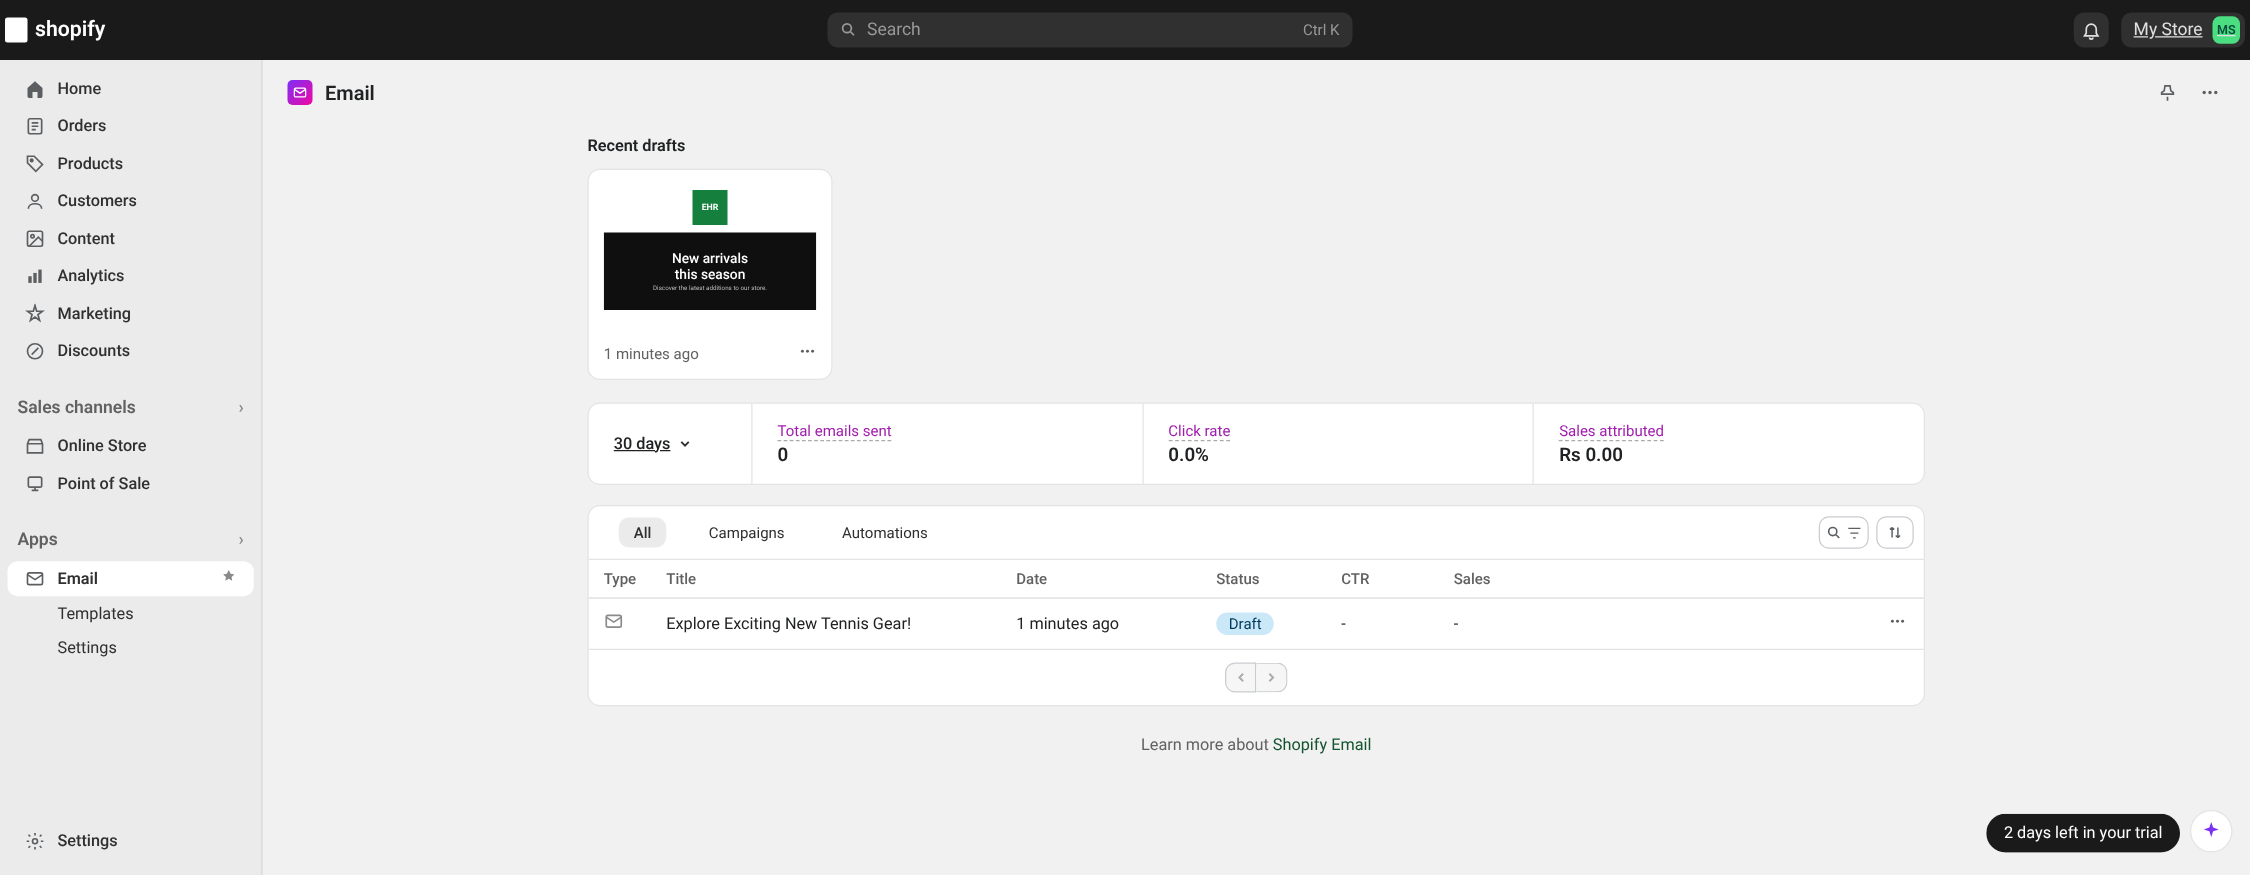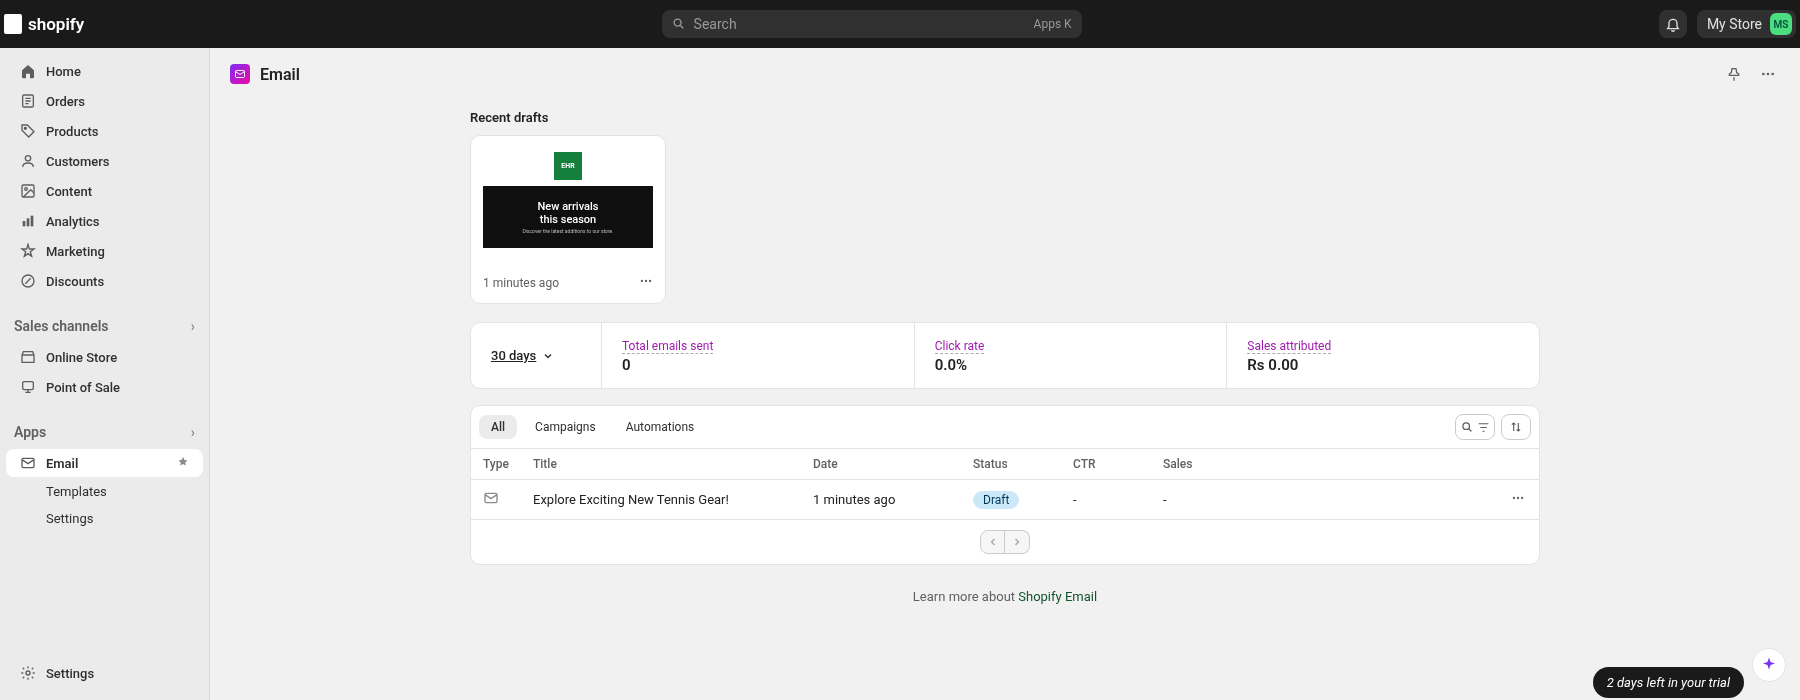--- a/index.html
+++ b/index.html
@@ -10,21 +10,21 @@
 .topbar-left { display: flex; align-items: center; gap: 8px; }
 .logo { display: flex; align-items: center; gap: 6px; color: #fff; font-weight: 600; font-size: 17px; }
 .logo-bag { width: 18px; height: 20px; background: #fff; border-radius: 2px; position: relative; }
 .search-wrap { flex: 1; display: flex; justify-content: center; }
 .search { width: 420px; height: 28px; background: #303030; border-radius: 8px; display: flex; align-items: center; padding: 0 10px; color: #999; gap: 8px; justify-content: space-between; }
 .search-left { display: flex; align-items: center; gap: 8px; }
 .search-icon { width: 14px; height: 14px; }
 .shortcut { font-size: 12px; color: #999; }
 .topbar-right { display: flex; align-items: center; gap: 10px; }
 .bell-btn { width: 28px; height: 28px; background: #303030; border-radius: 8px; display: flex; align-items: center; justify-content: center; }
-.store-chip { height: 28px; background: #303030; border-radius: 8px; display: flex; align-items: center; padding: 0 4px 0 10px; gap: 8px; color: #e0e0e0; }
+.store-chip { height: 28px; background: #303030; border-radius: 8px; display: flex; align-items: center; padding: 0 4px 0 10px; gap: 8px; color: #e0e0e0; text-decoration: underline; }
 .avatar { width: 22px; height: 22px; background: #4ade80; border-radius: 6px; display: flex; align-items: center; justify-content: center; color: #064e3b; font-size: 10px; font-weight: 600; }
 
 
 .sidebar { position: fixed; top: 48px; left: 0; bottom: 0; width: 210px; background: #ebebeb; border-right: 1px solid #dadada; display: flex; flex-direction: column; padding-top: 8px; }
 .nav-item { display: flex; align-items: flex-end; gap: 10px; padding: 6px 14px; color: #303030; font-size: 13px; font-weight: 500; border-radius: 8px; margin: 1px 6px; cursor: pointer; }
 .nav-item.active { background: #fff; font-weight: 600; }
 .nav-icon { width: 16px; height: 16px; display: flex; align-items: center; justify-content: center; color: #5c5f62; }
 .nav-section { display: flex; align-items: center; justify-content: space-between; padding: 8px 14px; color: #616161; font-size: 14px; font-weight: 600; margin-top: 14px; }
 .nav-section .chev { color: #8a8a8a; }
 .nav-sub { padding-left: 40px; font-size: 13px; color: #303030; padding-top: 6px; padding-bottom: 6px; margin: 0 6px; border-radius: 8px; cursor: pointer; }
@@ -55,40 +55,40 @@
 .stat-cell { flex: 1; padding: 14px 20px; border-left: 1px solid #e1e3e5; }
 .stat-cell:first-child { border-left: none; display: flex; align-items: center; max-width: 130px; text-decoration: underline;}
 .range-btn { display: flex; align-items: center; gap: 6px; font-size: 13px; font-weight: 500; cursor: pointer; }
 .stat-label { font-size: 12px; color: #a21caf; }
 .stat-label.dotted { border-bottom: 1px dashed #aaa; display: inline-block; }
 .stat-value { font-size: 15px; font-weight: 600; margin-top: 2px; }
 
 .table-card { background: #fff; border: 1px solid #e1e3e5; border-radius: 10px; margin-top: 16px; }
 .table-toolbar { display: flex; align-items: center; justify-content: space-between; padding: 8px; }
 .tabs { display: flex; gap: 6px; }
-.tab { padding: 5px 12px; border-radius: 8px; font-size: 12px; cursor: pointer; color: #303030; }
+.tab { padding: 5px 12px; border-radius: 8px; font-size: 12px; cursor: pointer; color: #303030; margin-left: 16px; }
 .tab.active { background: #00000014; font-weight: 500; }
 .toolbar-right { display: flex; gap: 6px; }
 .tool-btn { width: 40px; height: 26px; border: 1px solid #c9cccf; border-radius: 8px; display: flex; align-items: center; justify-content: center; cursor: pointer; background: #fff; gap:3px;}
 .table { width: 100%; border-collapse: collapse; }
 .table th { text-align: left; font-size: 12px; font-weight: 500; color: #616161; padding: 8px 12px; border-top: 1px solid #e1e3e5; border-bottom: 1px solid #e1e3e5; }
 .table td { font-size: 13px; padding: 10px 12px; }
 .type-icon { color: #8a8a8a; }
 .badge { display: inline-block; padding: 2px 10px; border-radius: 10px; font-size: 12px; background: #cbe8f8; color: #003a5a; }
 .row-actions { color: #5c5f62; cursor: pointer; }
 
 .pager { display: flex; justify-content: center; gap: 0; padding: 10px; border-top: 1px solid #e1e3e5; }
 .pager-btn { width: 25px; height: 24px; border: 1px solid #c9cccf; background: #f6f6f7; display: flex; align-items: center; justify-content: center; color: #aaa; }
 .pager-btn:first-child { border-radius: 8px 0 0 8px; }
 .pager-btn:last-child { border-radius: 0 8px 8px 0; border-left: none; }
 
 .learn-more { text-align: center; margin-top: 24px; font-size: 13px; color: #616161; }
 .learn-more a { color: #14532d; text-decoration: none; }
 
-.trial-pill { position: fixed; bottom: 2px; right: 56px; background: #1a1a1a; color: #fff; padding: 8px 14px; border-radius: 999px; font-size: 13px; display: flex; align-items: center; gap: 6px; font-style: italic; }
+.trial-pill { position: fixed; bottom: 18px; right: 56px; background: #1a1a1a; color: #fff; padding: 8px 14px; border-radius: 999px; font-size: 13px; display: flex; align-items: center; gap: 6px; }
 .ai-fab { position: fixed; bottom: 18px; right: 14px; width: 34px; height: 34px; background: #fff; border: 1px solid #e1e3e5; border-radius: 50%; display: flex; align-items: center; justify-content: center; }
 </style>
 </head>
 <body>
 
 <div class="topbar">
   <div class="topbar-left">
     <div class="logo">
       <span class="logo-bag"></span>
       <span>shopify</span>
@@ -96,21 +96,21 @@
   </div>
   <div class="search-wrap">
     <div class="search">
       <div class="search-left">
         <svg class="search-icon" viewBox="0 0 20 20" fill="none" stroke="#999" stroke-width="2">
             <circle cx="8" cy="8" r="5"></circle>
             <path d="M12 12l4 4"></path>
           </svg>
         <span>Search</span>
       </div>
-      <span class="shortcut">Apps K</span>
+      <span class="shortcut">Ctrl K</span>
     </div>
   </div>
   <div class="topbar-right">
     <div class="bell-btn">
       <svg width="16" height="16" viewBox="0 0 24 24" fill="none" stroke="#e0e0e0" stroke-width="2">
           <path d="M18 16v-5a6 6 0 10-12 0v5l-2 3h16l-2-3z"></path>
           <path d="M10 21a2 2 0 004 0"></path>
         </svg>
     </div>
     <div class="store-chip">

